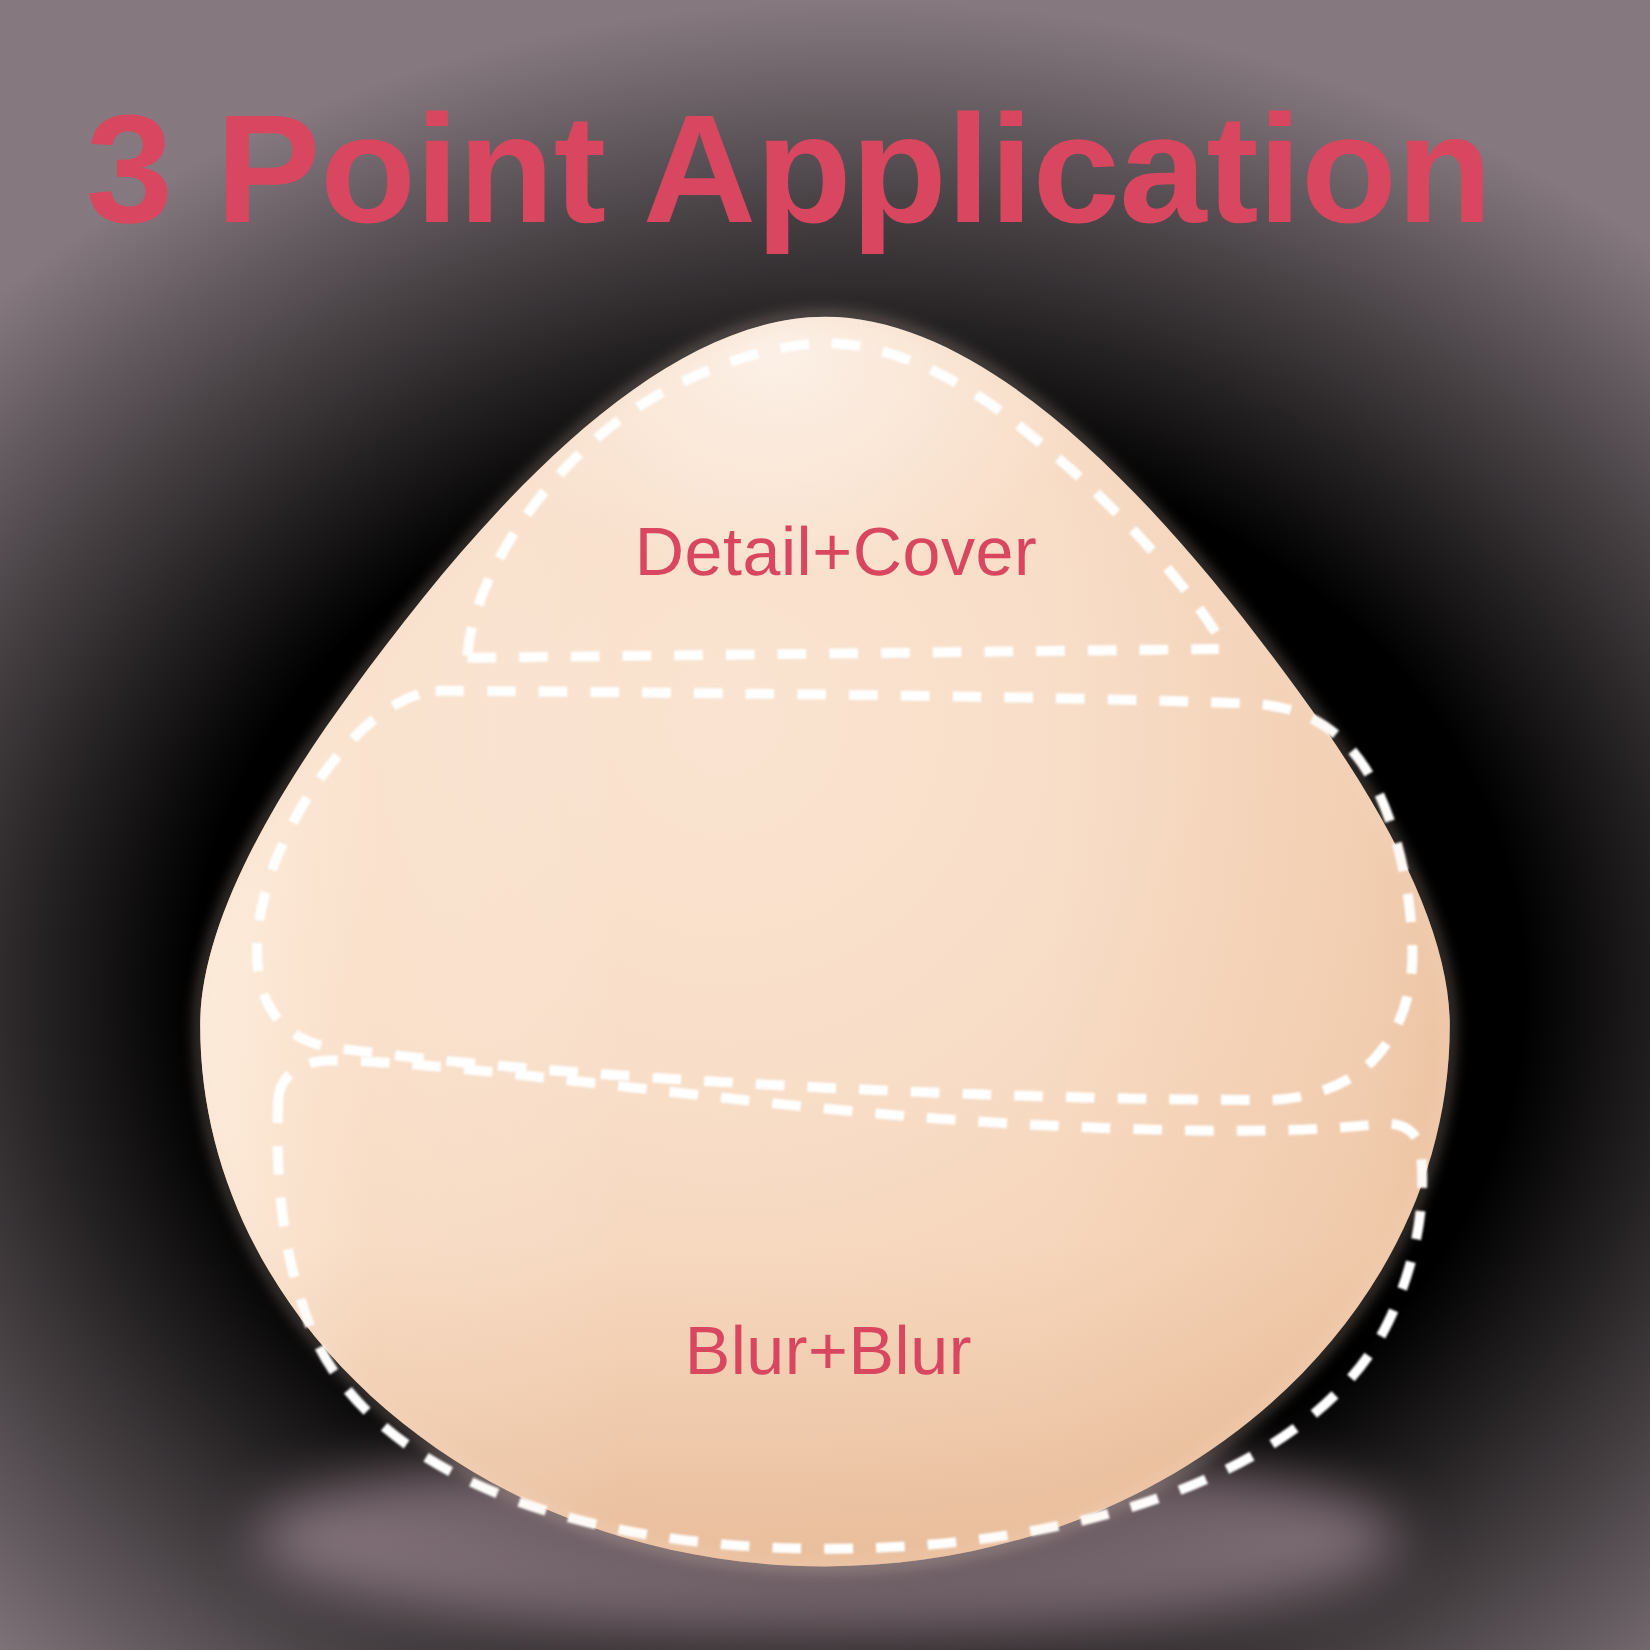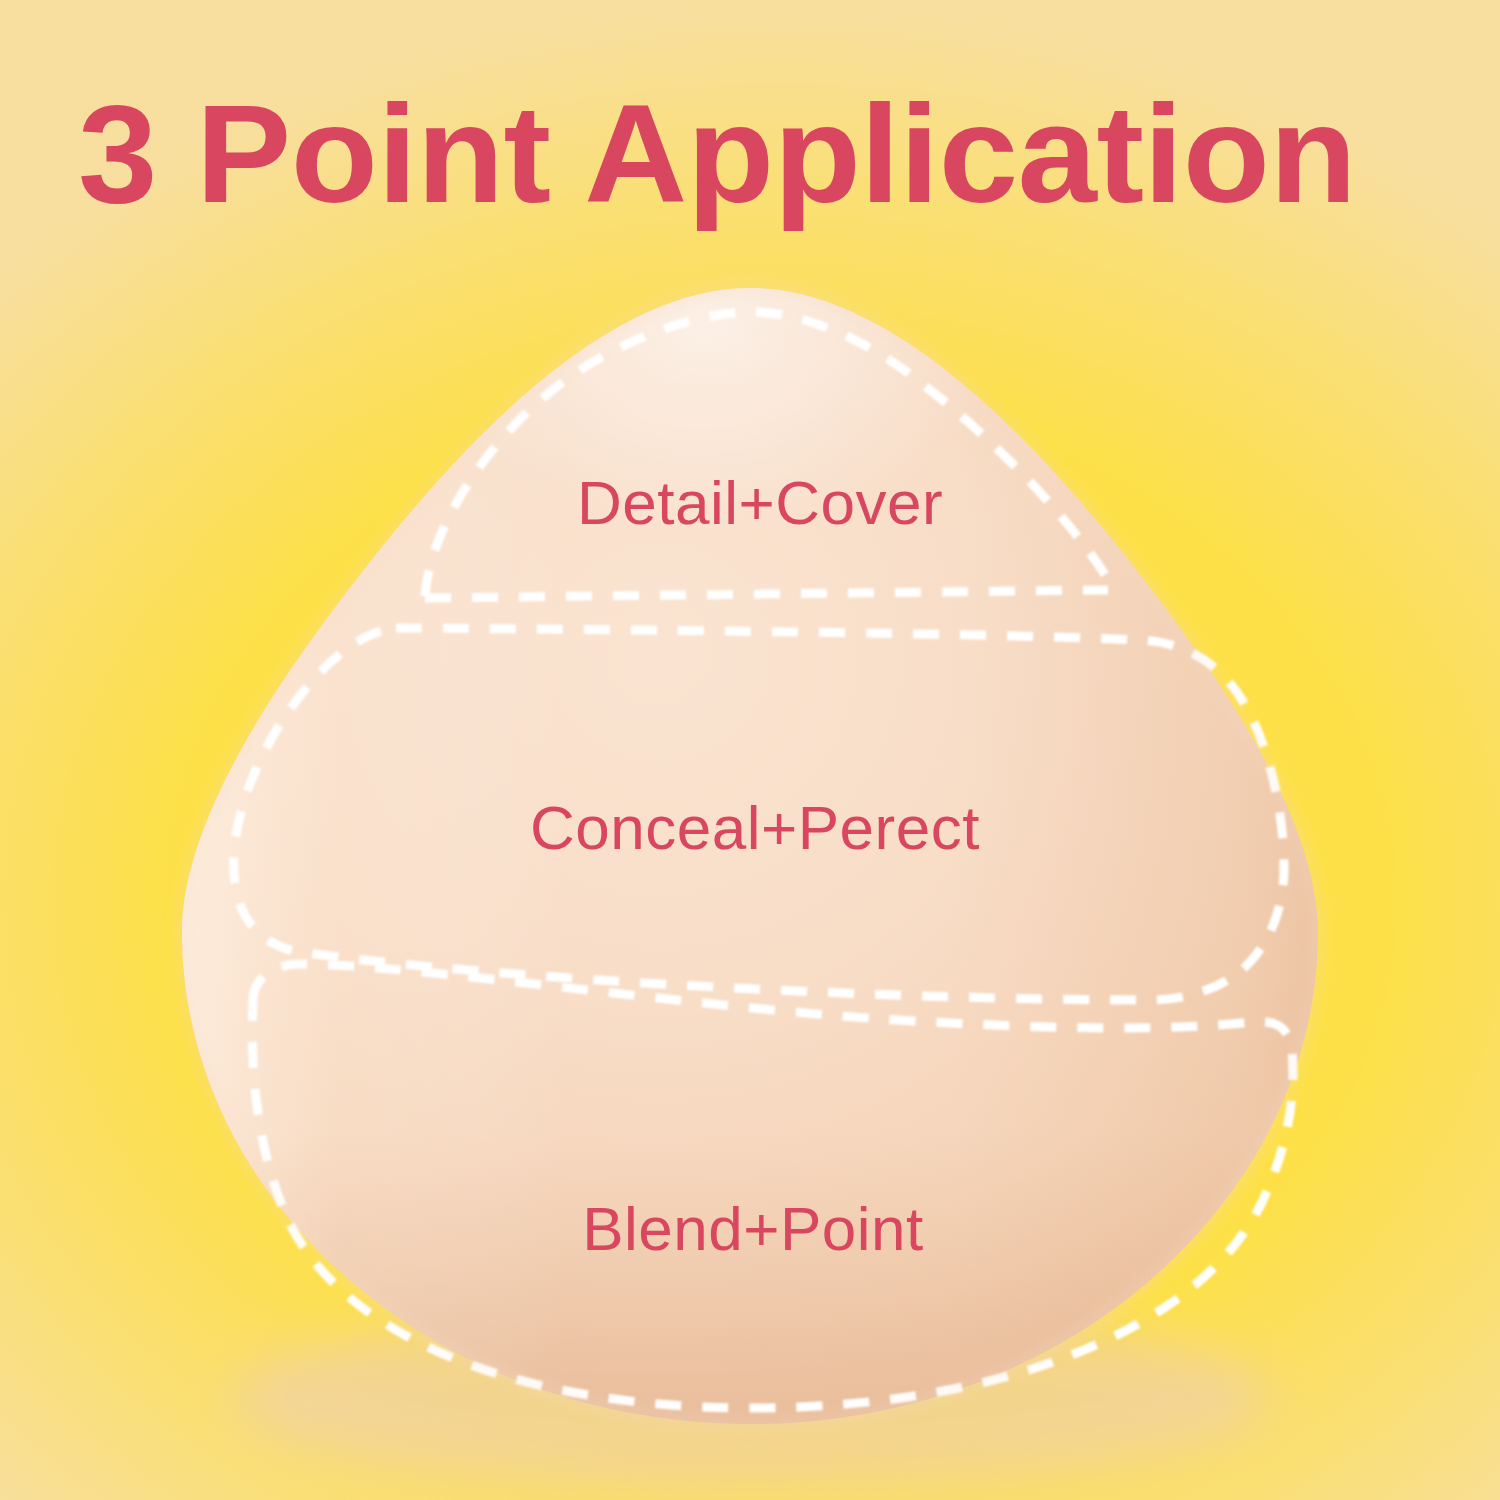--- a/index.html
+++ b/index.html
@@ -9,21 +9,21 @@
   body {
     width: 1500px;
     height: 1500px;
     font-family: "Liberation Sans", sans-serif;
     overflow: hidden;
   }
   #poster {
     position: relative;
     width: 1500px;
     height: 1500px;
-    background: #fde047;
+    background: #000000;
     overflow: hidden;
   }
   #poster-bg-tint {
     position: absolute;
     inset: 0;
     background:
       radial-gradient(ellipse 1100px 900px at 52% 60%, rgba(250,232,240,0) 55%, rgba(243,221,232,0.55) 100%);
     pointer-events: none;
   }
   #title {
@@ -193,17 +193,16 @@
                C 1268 748 1318 852 1318 932
                C 1318 1200 1065 1424 750 1424
                C 435 1424 182 1200 182 932
                C 182 852 232 748 320 628
                C 435 470 595 288 750 288 Z" fill="none" stroke="#F6DCC6" stroke-width="5" opacity="0.6" filter="url(#edgeBlur)"></path>
     </svg>
   </div>
 
   <div class="zone-label" id="label-detail-cover">Detail+Cover</div>
 
-  <div class="zone-label" id="label-conceal-perfect">Conceal+Perect</div>
-
-  <div class="zone-label" id="label-blend-blur">Blend+Point</div>
+
+  <div class="zone-label" id="label-blend-blur">Blur+Blur</div>
 
 </div>
 
 </body></html>

